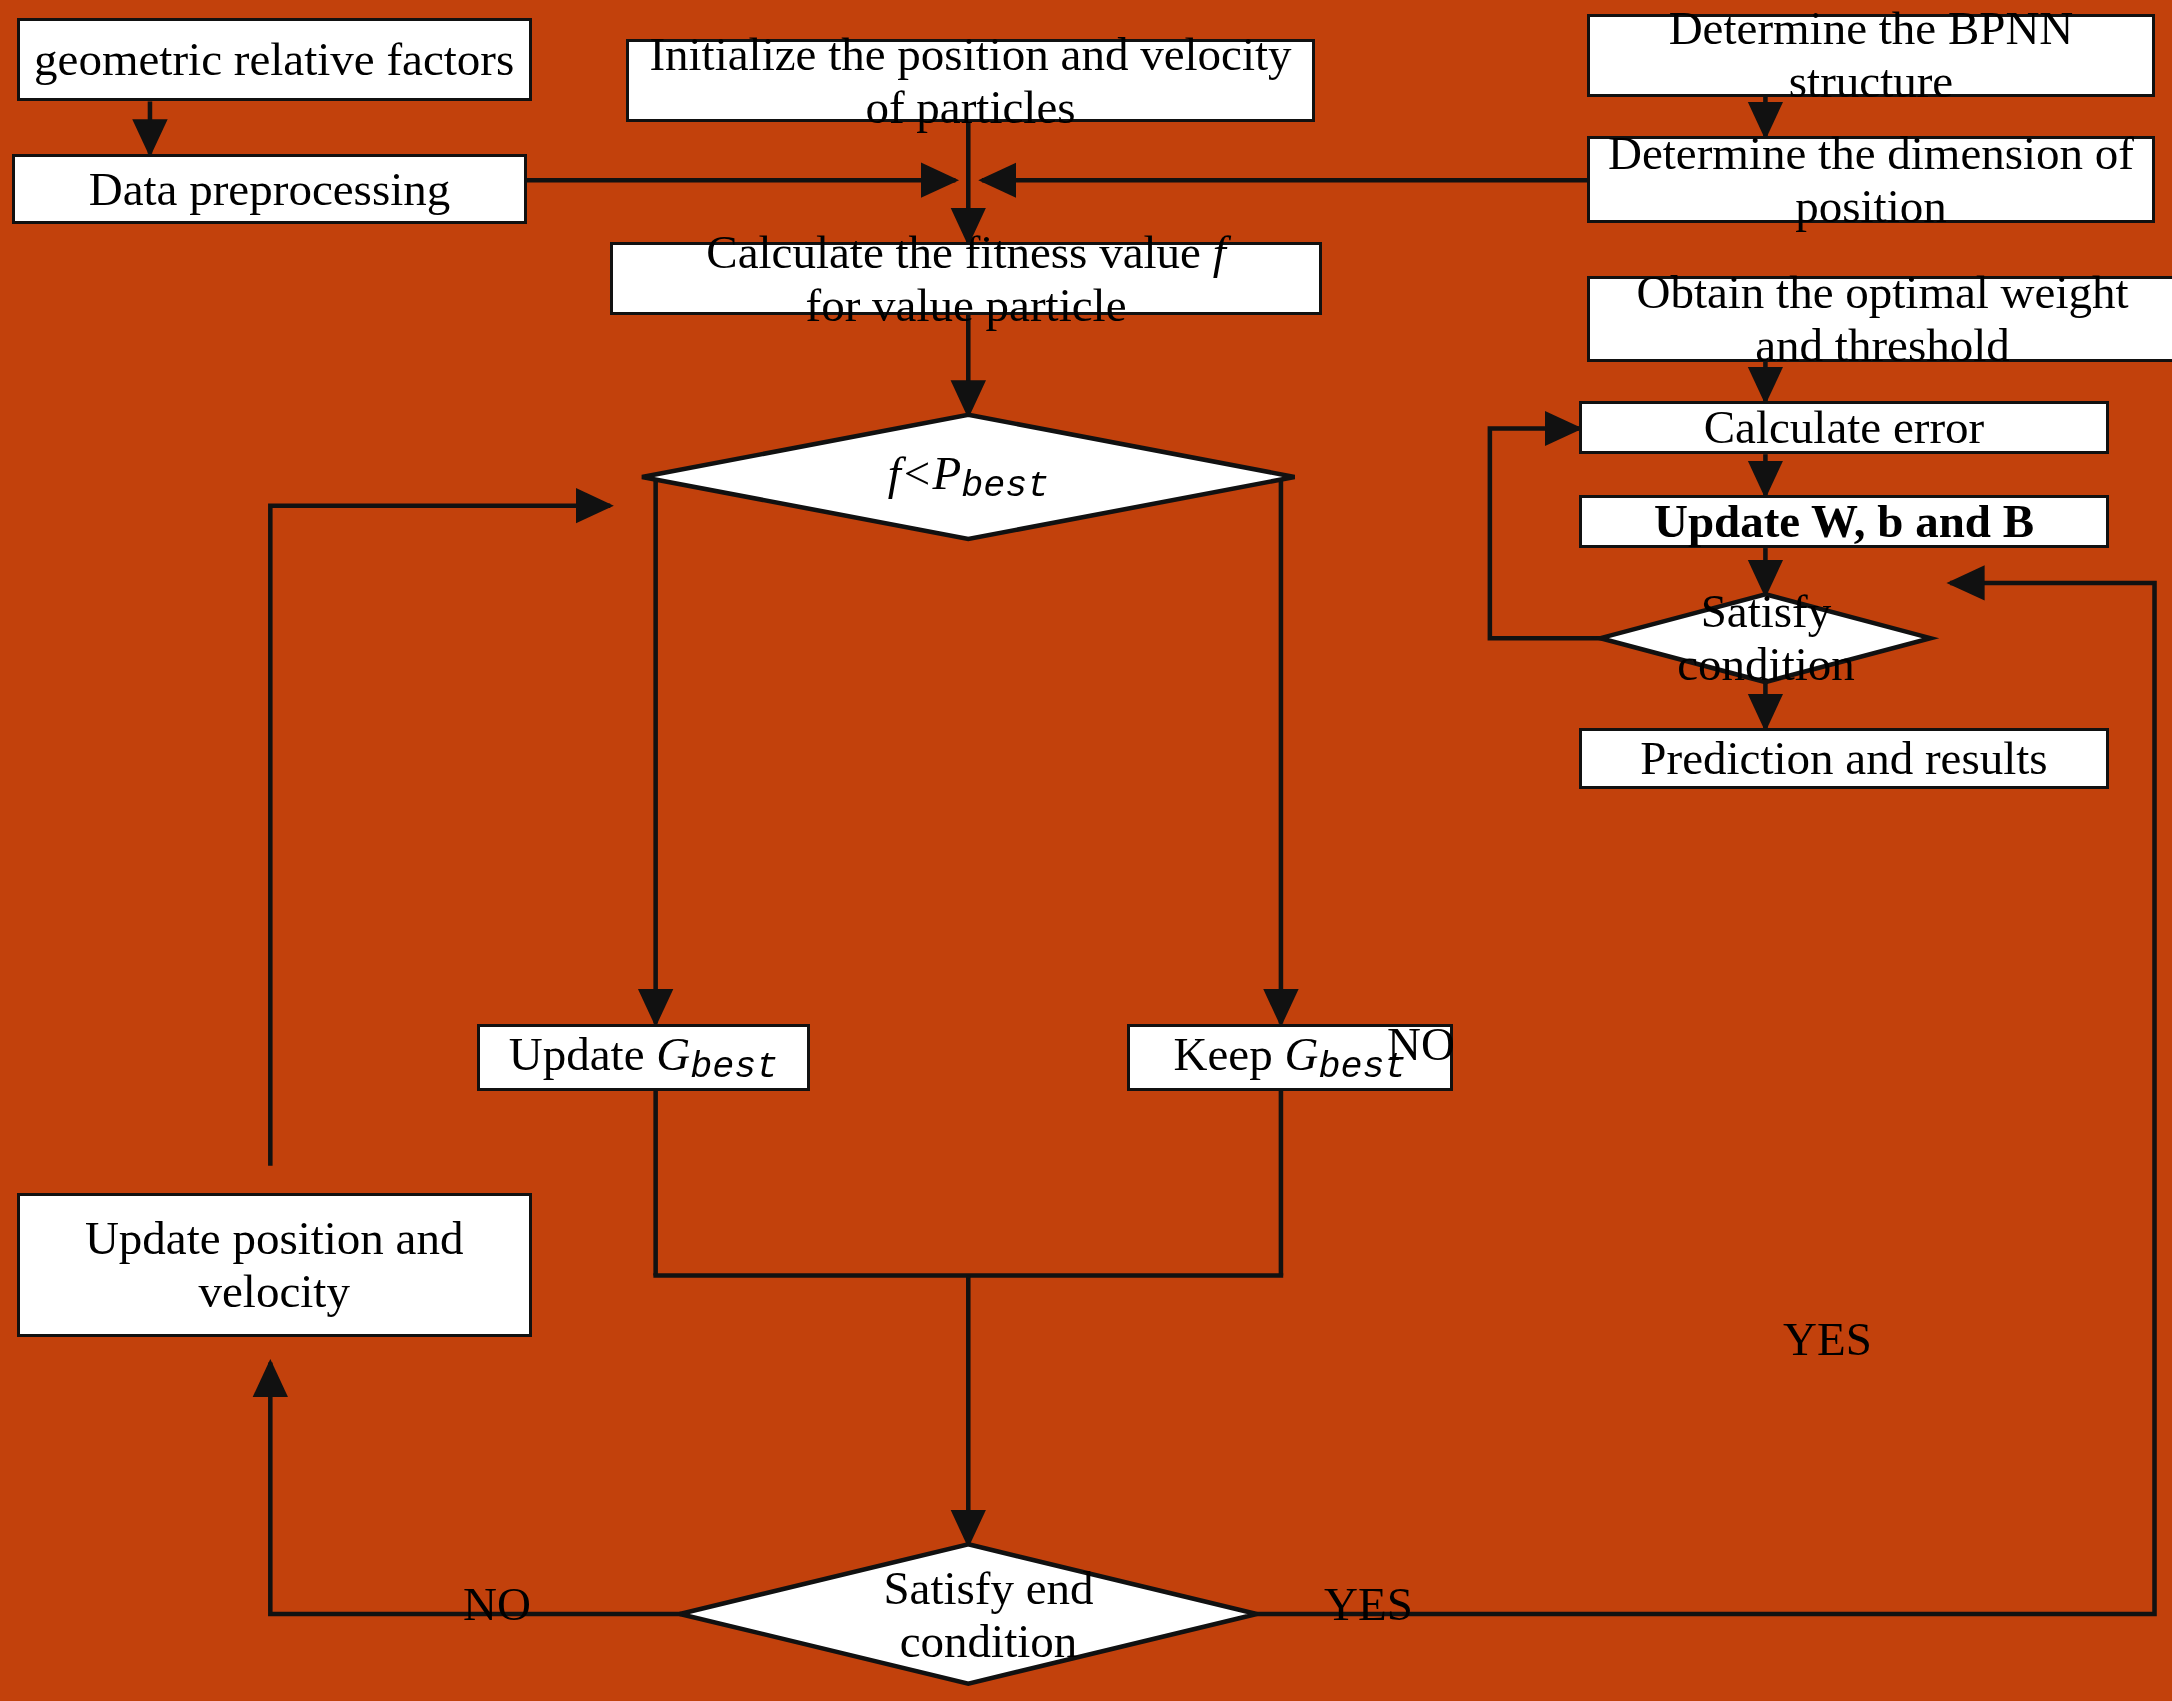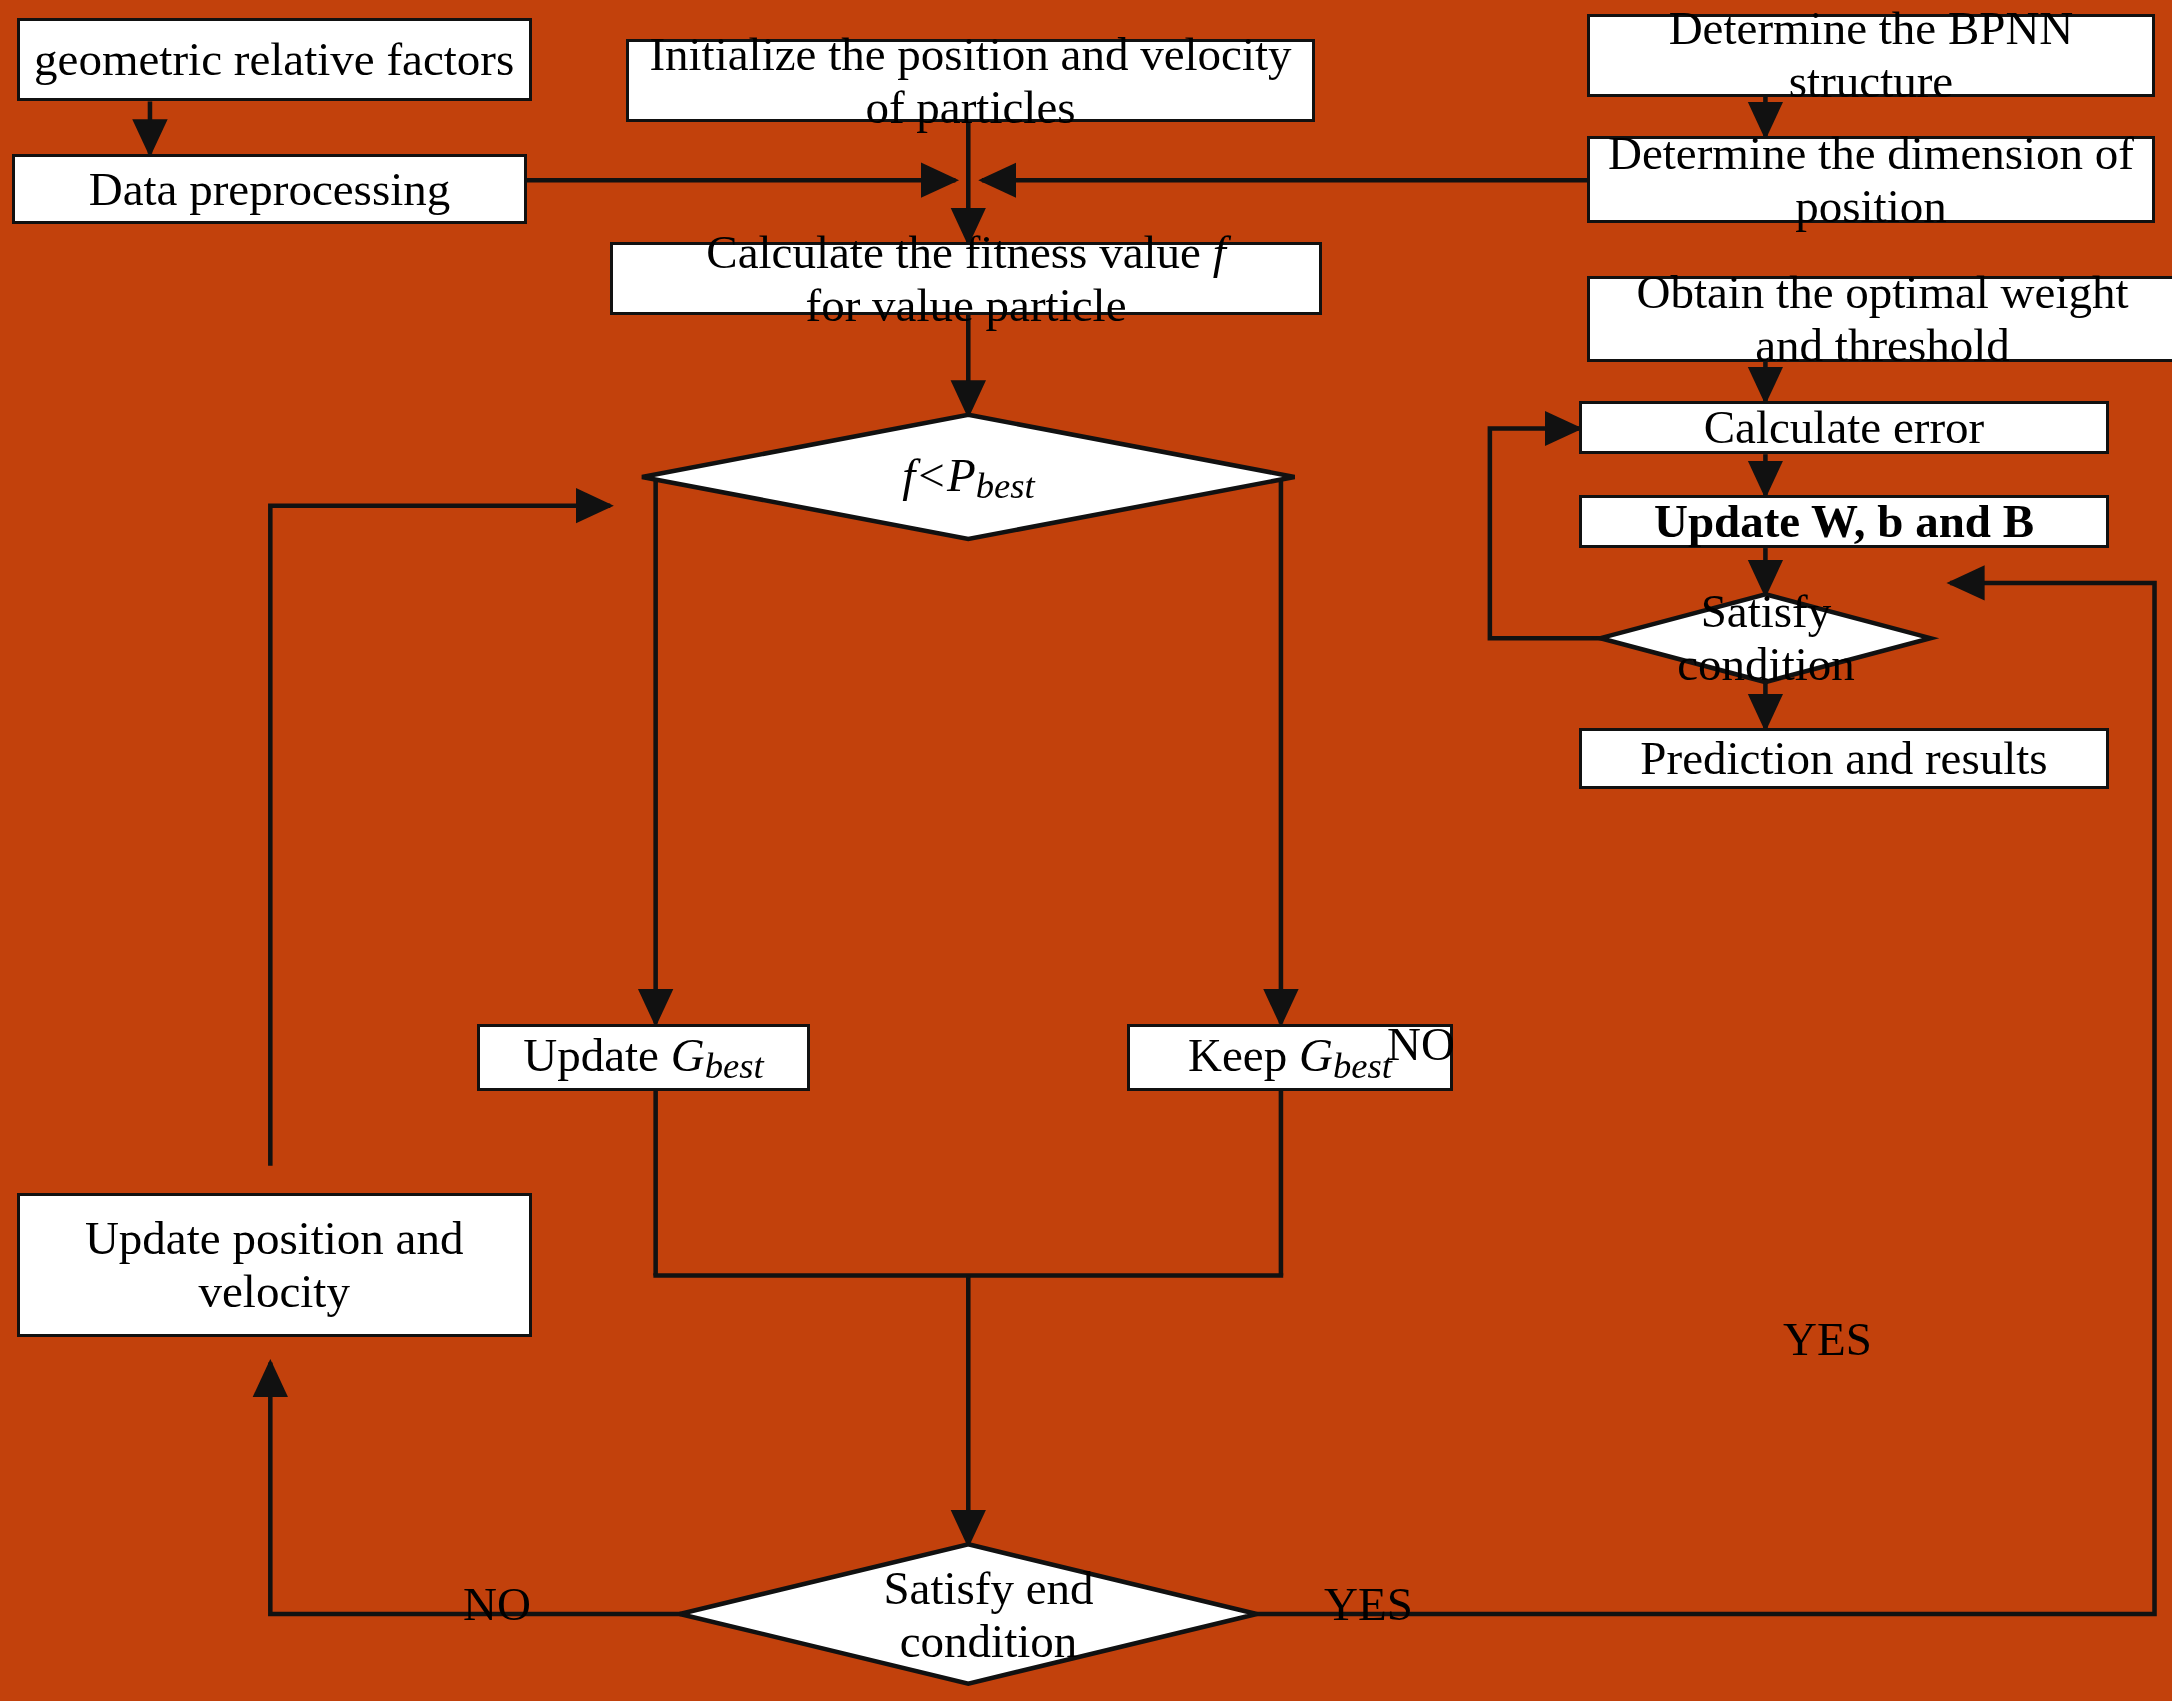--- a/index.html
+++ b/index.html
@@ -8,21 +8,21 @@
   #stage{position:relative;width:2172px;height:1701px;background:#c2410c;overflow:hidden;}
   svg#wires{position:absolute;left:0;top:0;width:2172px;height:1701px;pointer-events:none;}
   .node{position:absolute;box-sizing:border-box;background:#fff;border:3.8px solid #111;
         display:flex;align-items:center;justify-content:center;text-align:center;
         line-height:1.12;font-size:47px;padding:3px 7.6px;}
   .dnode{position:absolute;display:flex;align-items:center;justify-content:center;
          text-align:center;font-size:47px;line-height:1.12;}
   .dnode .dlabel{position:relative;z-index:2;}
   .edge-label{position:absolute;font-size:47px;line-height:1;white-space:nowrap;margin-top:48px;}
   .it{font-style:italic;}
-  .sub{font-style:italic;font-size:0.78em;vertical-align:-0.18em;}
+  .sub{font-style:italic;font-size:0.78em;vertical-align:-0.18em;font-family:Liberation Mono, monospace;}
 </style>
 </head>
 <body>
 
 <div id="stage">
 
   <svg id="wires" viewBox="0 0 2869 2247">
     <defs>
       <marker id="ah" markerWidth="9" markerHeight="9" refX="7.6" refY="4.5" orient="auto" markerUnits="strokeWidth">
         <path d="M0,0.6 L8.4,4.5 L0,8.4 z" fill="#111"></path>

